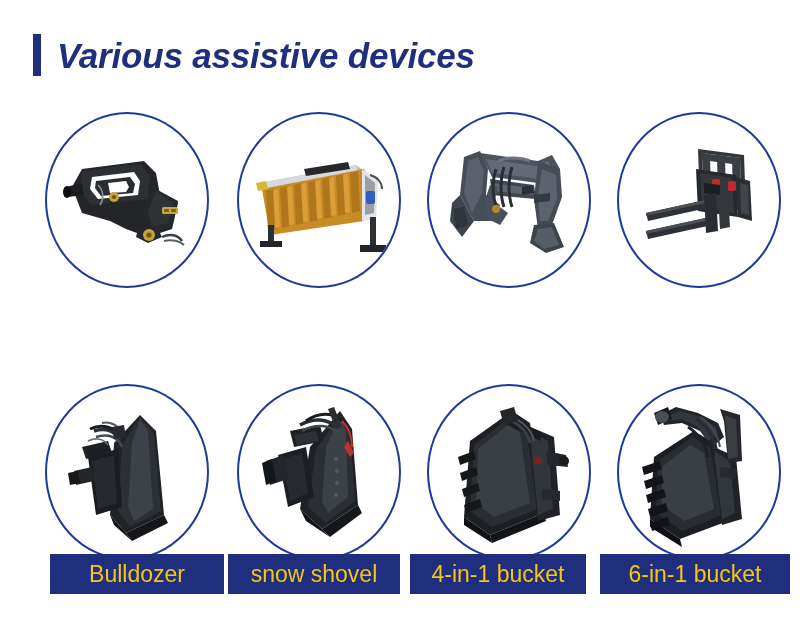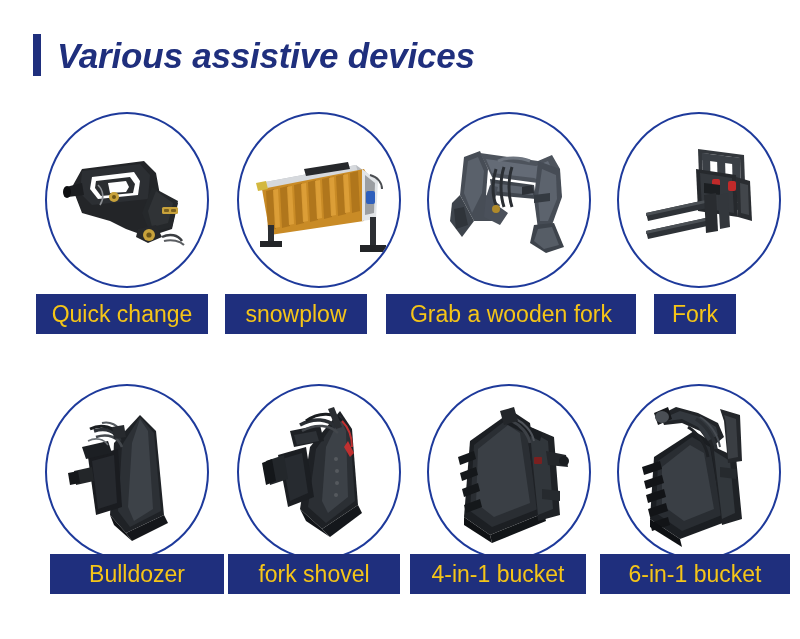--- a/index.html
+++ b/index.html
@@ -285,26 +285,20 @@
                 <path d="M94 70 L104 68 L106 102 L96 104 Z" fill="#33373c"></path>
               </g>
             </svg>
           </div>
         </div>
       </div>
 
     </div>
   </div>
 
-  <div class="labels labels-1">
-    <div class="label-chip chip-0">Quick change</div>
-    <div class="label-chip chip-1">snowplow</div>
-    <div class="label-chip chip-2">Grab a wooden fork</div>
-    <div class="label-chip chip-3">Fork</div>
-  </div>
 
   <div class="row row-2">
     <div class="cards">
 
       <div class="card card-0">
         <div class="media-ring">
           <div class="media-inner">
             <svg class="product-svg" viewBox="0 0 150 150">
               <g>
                 <path d="M88 18 L104 34 L112 118 L74 136 L58 118 L62 46 Z" fill="#1f2226"></path>
@@ -427,18 +421,18 @@
             </svg>
           </div>
         </div>
       </div>
 
     </div>
   </div>
 
   <div class="labels labels-2">
     <div class="label-chip chip-0">Bulldozer</div>
-    <div class="label-chip chip-1">fork shovel</div>
+    <div class="label-chip chip-1">snow shovel</div>
     <div class="label-chip chip-2">4-in-1 bucket</div>
     <div class="label-chip chip-3">6-in-1 bucket</div>
   </div>
 
 </div>
 
 </body></html>

